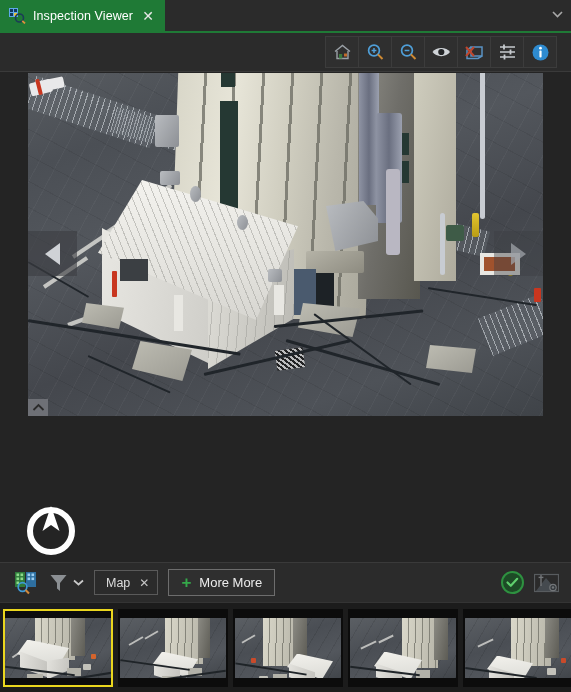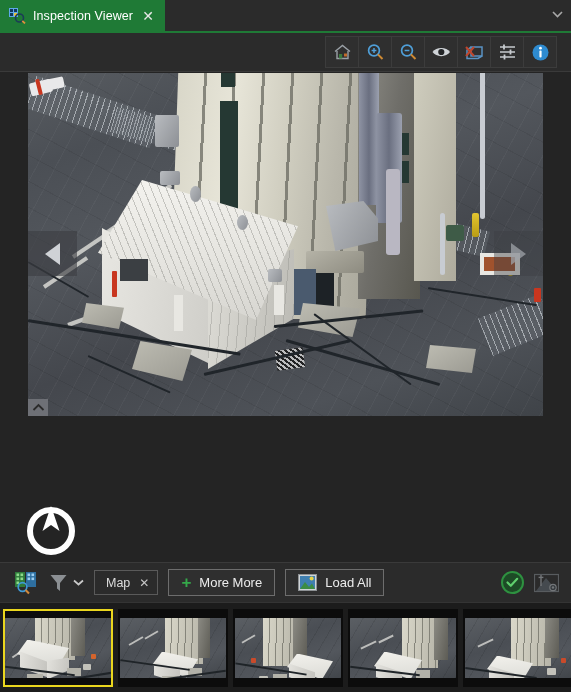--- a/index.html
+++ b/index.html
@@ -605,31 +605,20 @@
     <div class="chip">
       <span>Map</span>
       <span class="chip-x">✕</span>
     </div>
 
     <div class="btn">
       <span class="plus">+</span>
       <span>More More</span>
     </div>
 
-    <div class="btn">
-      <span>
-        <svg width="19" height="17" viewBox="0 0 19 17" style="display:block">
-          <rect x="0.5" y="0.5" width="18" height="16" fill="#cfd3d6" stroke="#8d9194"></rect>
-          <rect x="2" y="2" width="15" height="13" fill="#3f7fb0"></rect>
-          <path d="M2 15 L7 8 L11 13 L14 9.5 L17 15 Z" fill="#3c8c43"></path>
-          <circle cx="13.6" cy="4.6" r="2" fill="#e8d44a"></circle>
-        </svg>
-      </span>
-      <span>Load All</span>
-    </div>
 
     <div class="bb-spacer"></div>
 
     <div class="check-circle">
       <svg width="13" height="11" viewBox="0 0 13 11">
         <path d="M1.5 5.4 L4.8 8.8 L11.2 1.8" fill="none" stroke="#5fcf6d" stroke-width="2.1" stroke-linecap="round" stroke-linejoin="round"></path>
       </svg>
     </div>
 
     <div class="icon-btn">

